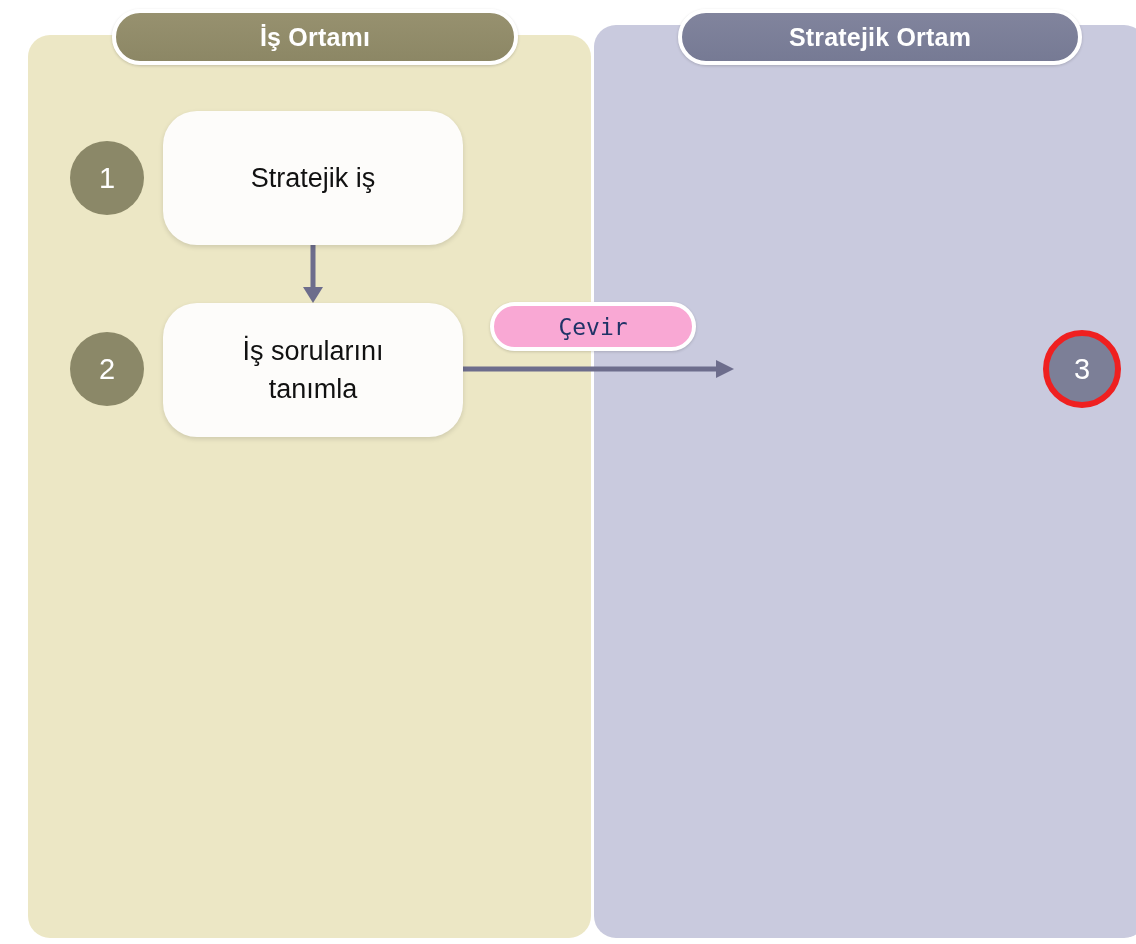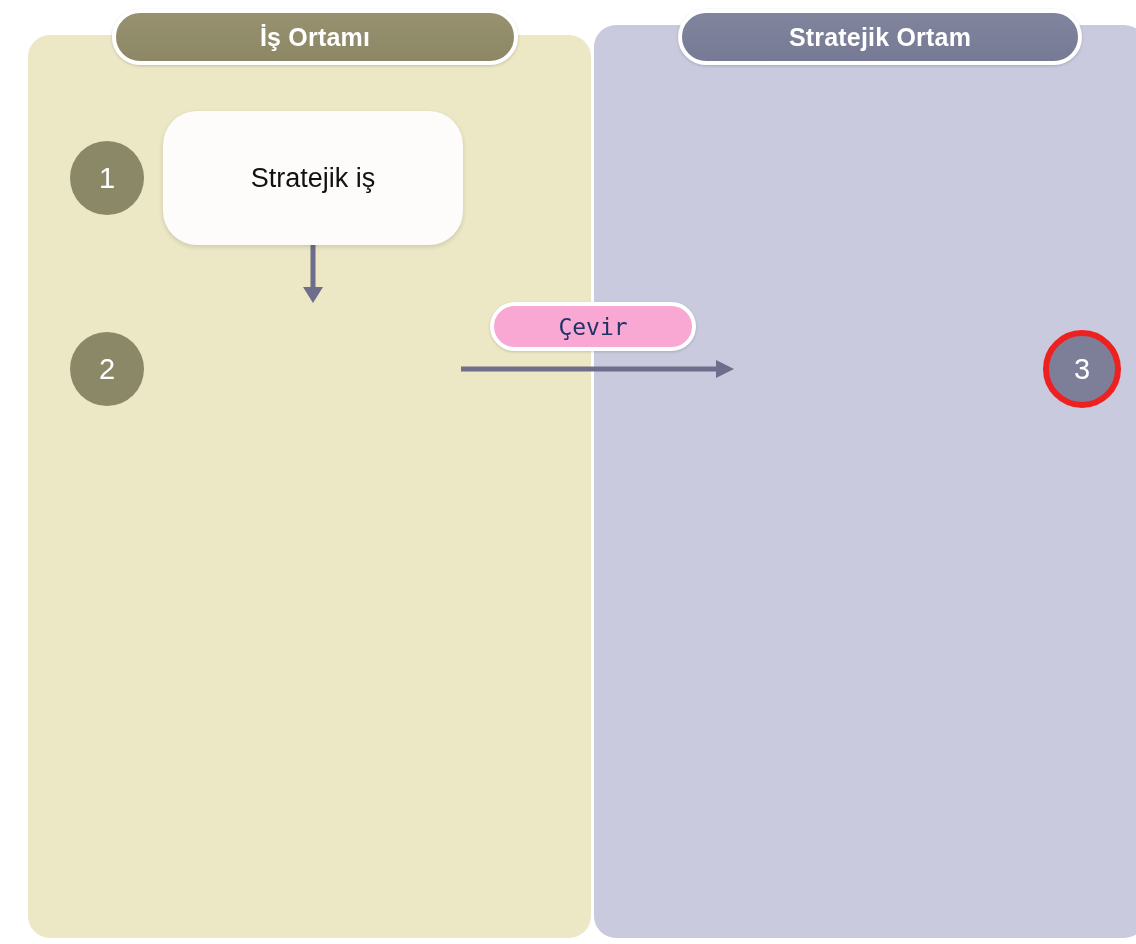--- a/index.html
+++ b/index.html
@@ -204,20 +204,26 @@
   </div>
   <div class="step-box" id="step-box-1">
     <div>
       <span>Stratejik iş</span><br>
     </div>
   </div>
 
   <div class="badge badge-olive" id="badge-2">
     <span>2</span>
   </div>
+  <div class="step-box" id="step-box-2">
+    <div>
+      <span>İş sorularını</span><br>
+      <span>tanımla</span>
+    </div>
+  </div>
 
   <div id="translate-pill">
     <span>Çevir</span>
   </div>
 
   <div class="badge" id="badge-3">
     <span>3</span>
   </div>
 
 </div>

